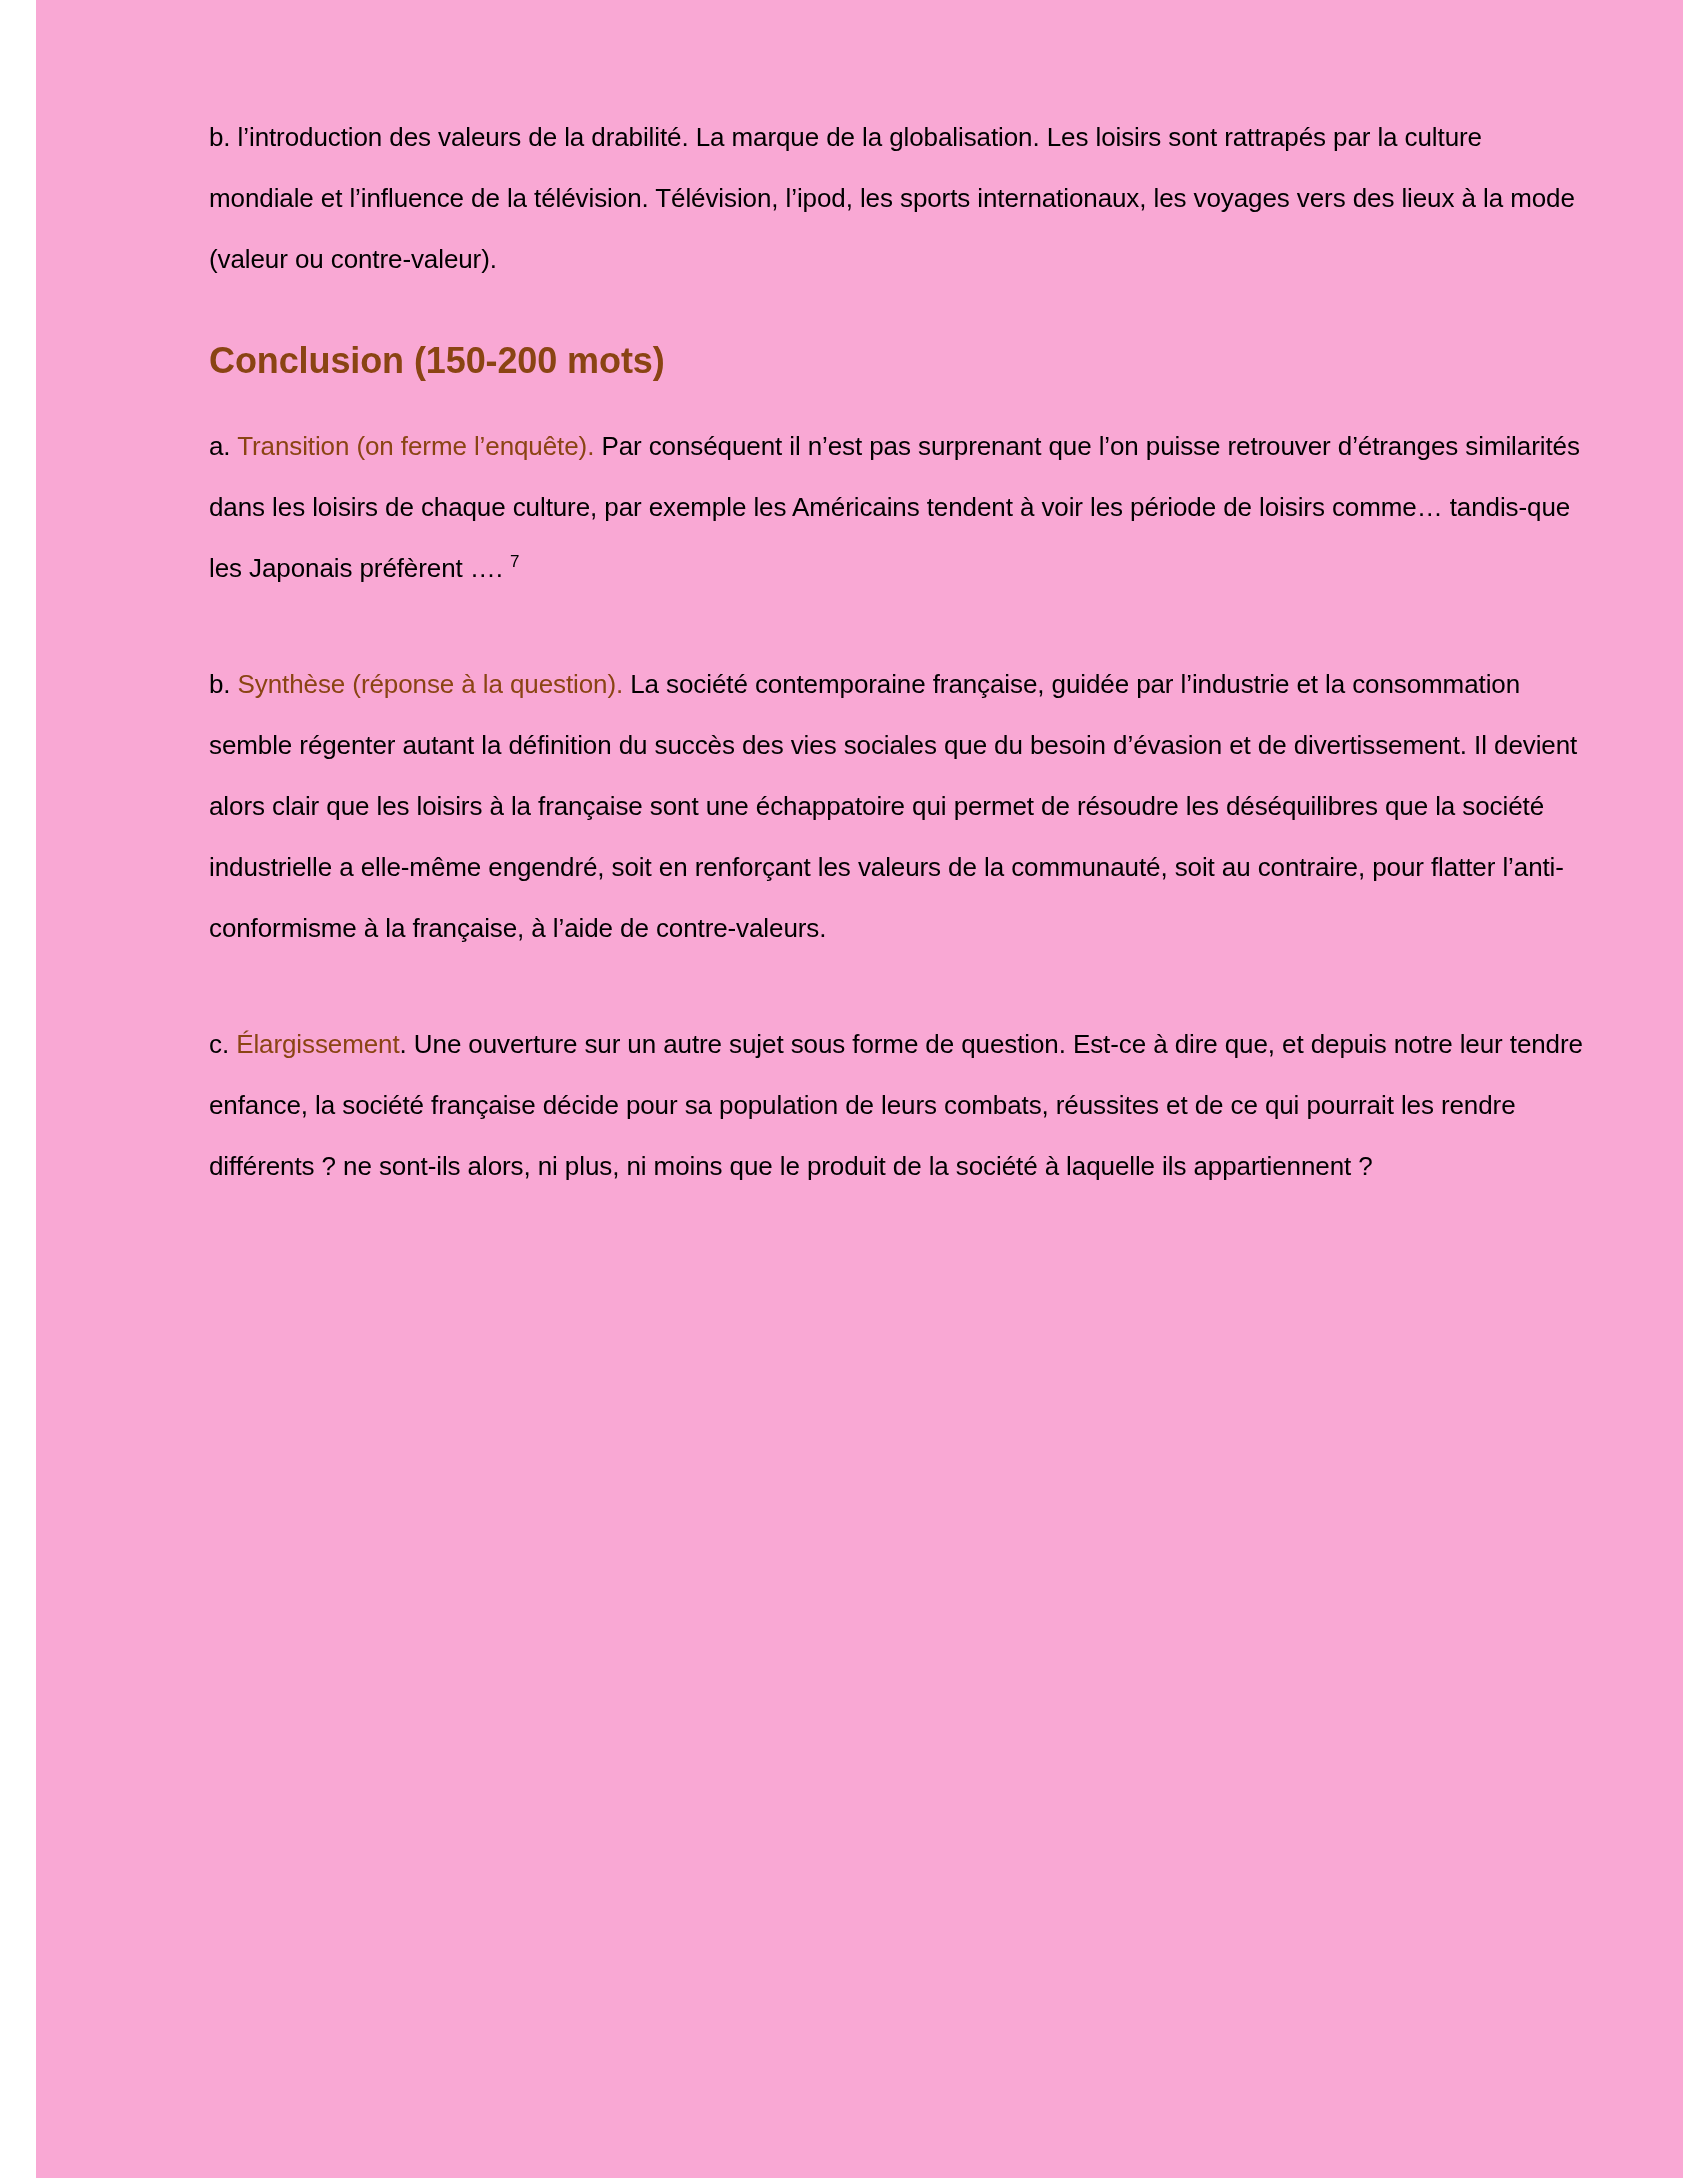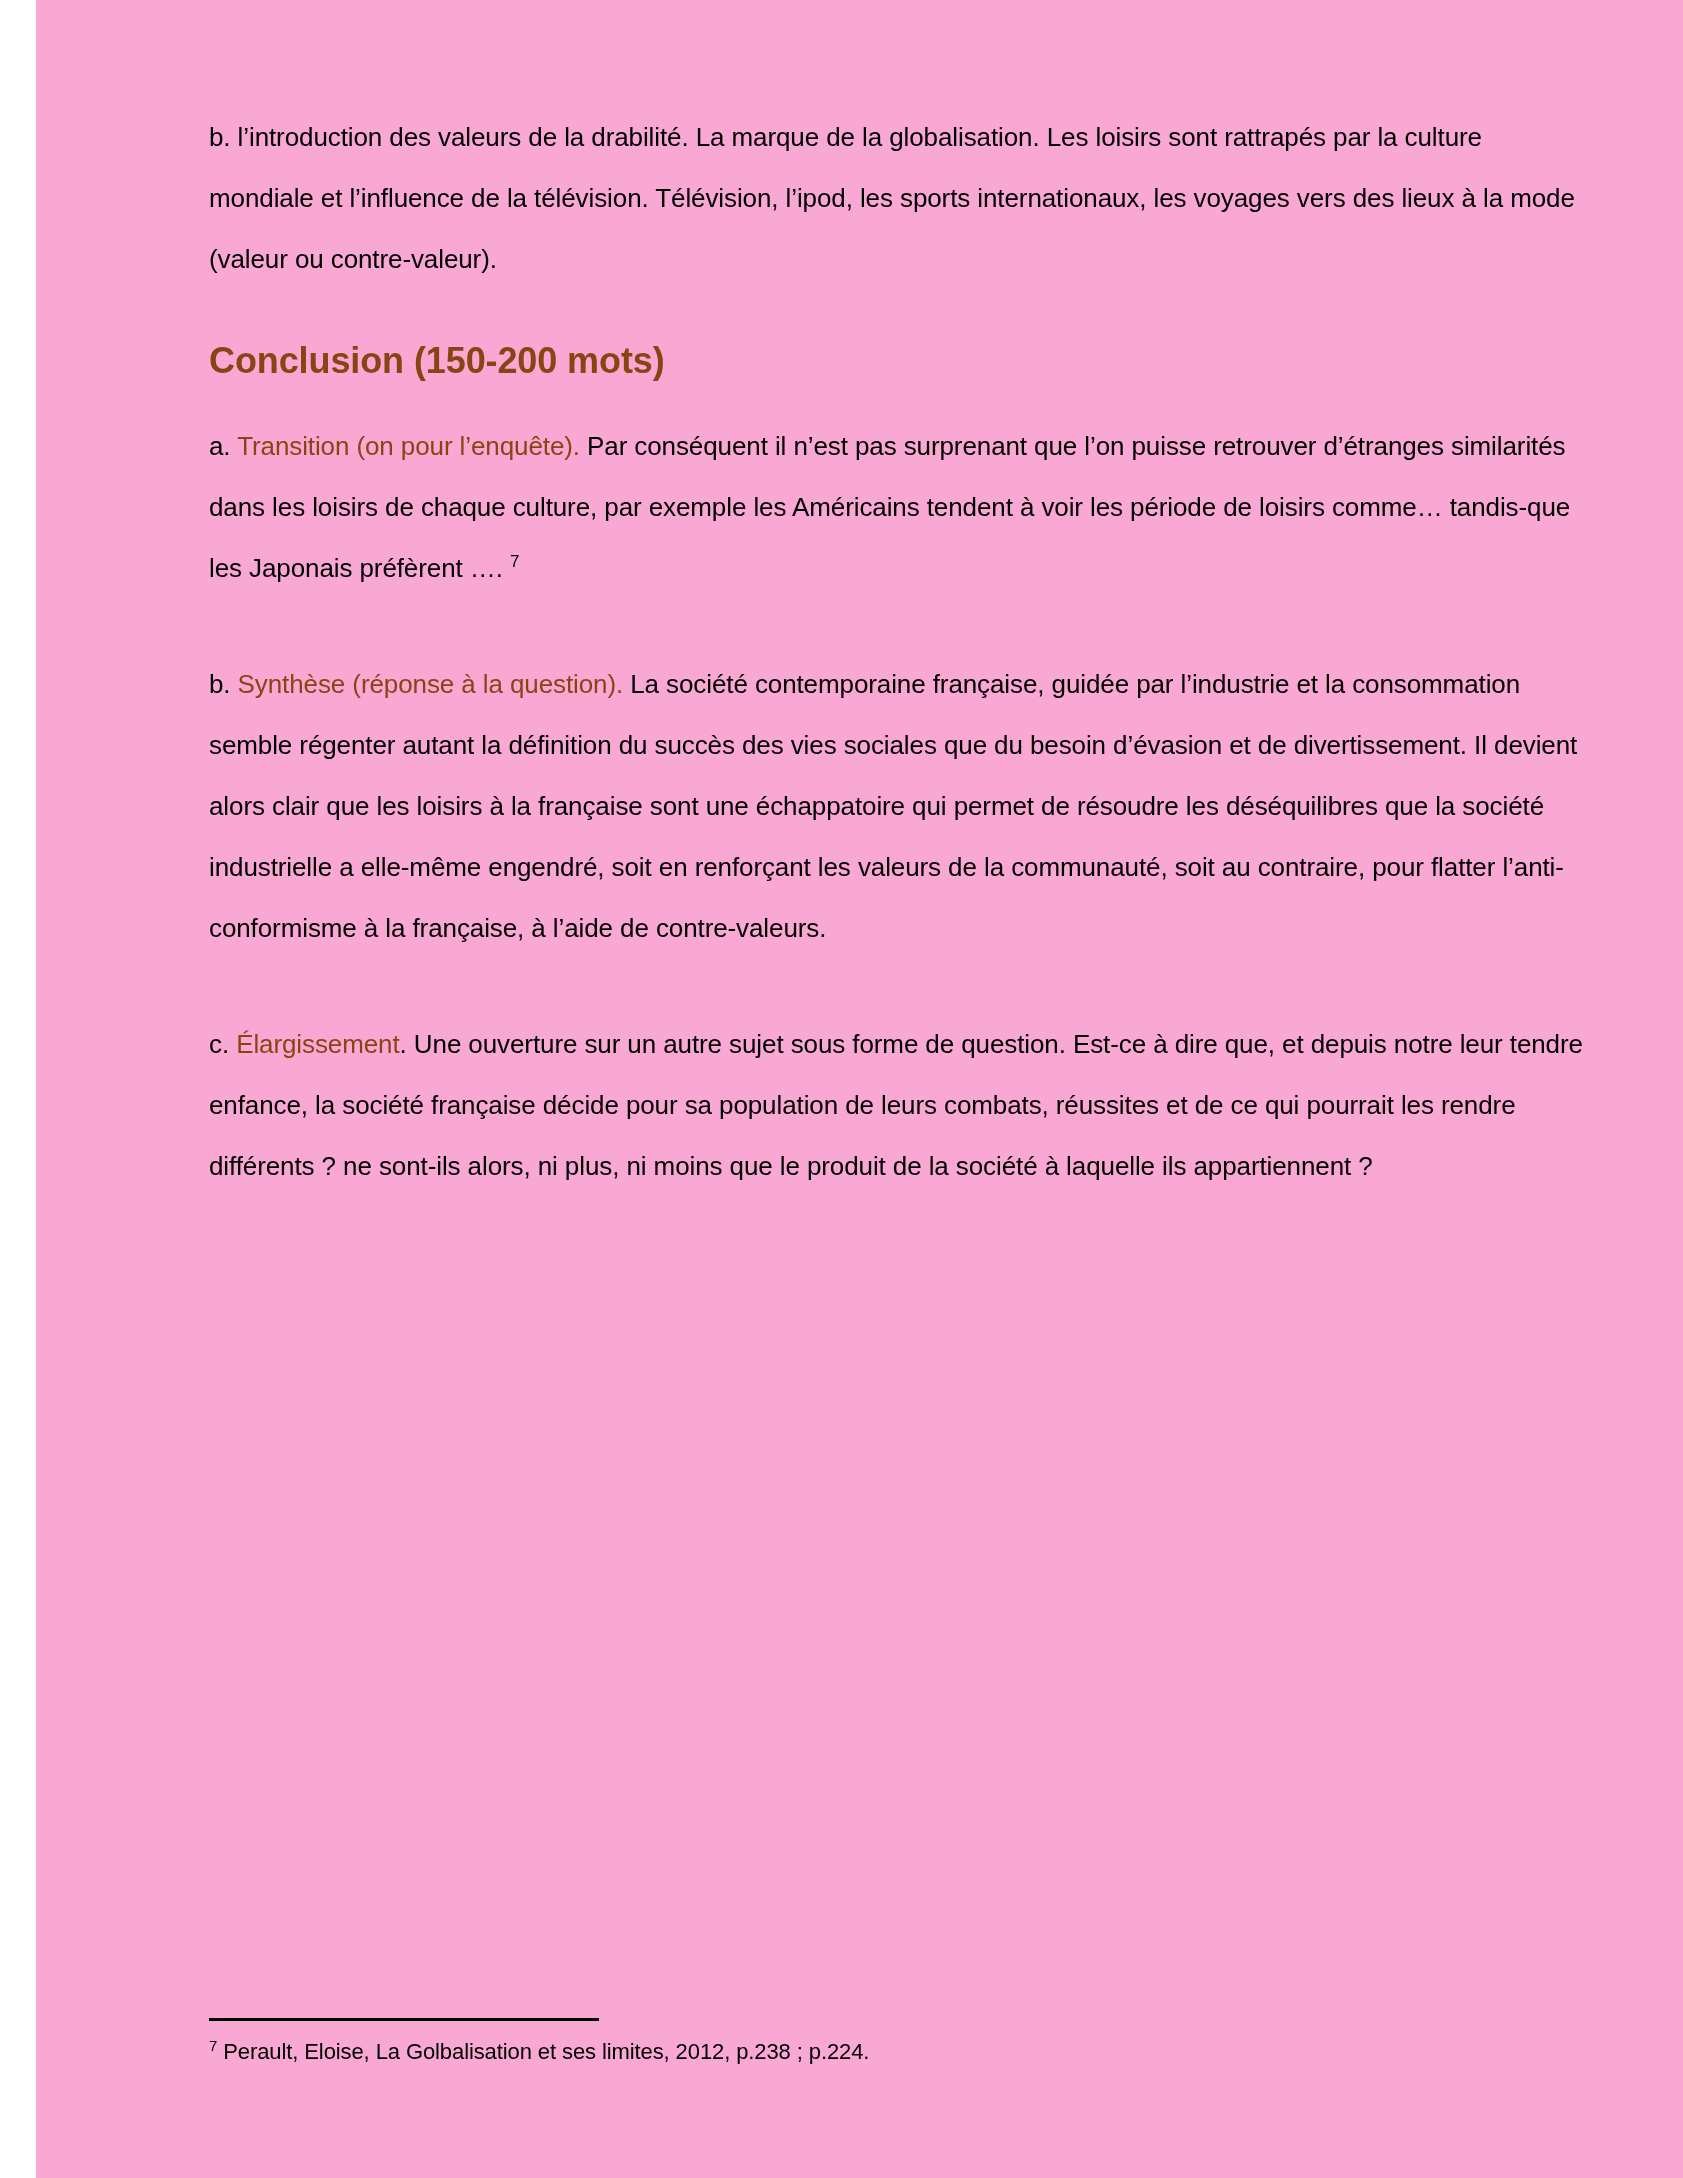--- a/index.html
+++ b/index.html
@@ -102,31 +102,27 @@
   <div class="content">
 
     <p class="para">b. l’introduction des valeurs de la drabilité. La marque de la globalisation. Les loisirs sont rattrapés par la culture mondiale et l’influence de la télévision. Télévision, l’ipod, les sports internationaux, les voyages vers des lieux à la mode (valeur ou contre-valeur).</p>
 
     <div class="gap-md"></div>
 
     <h2 class="heading">Conclusion (150-200 mots)</h2>
 
     <div class="gap-sm"></div>
 
-    <p class="para"><span>a. </span><span class="accent">Transition (on pour l’enquête).</span><span> Par conséquent il n’est pas surprenant que l’on puisse retrouver d’étranges similarités dans les loisirs de chaque culture, par exemple les Américains tendent à voir les période de loisirs comme… tandis-que les Japonais préfèrent …. </span><sup class="fnref">7</sup></p>
+    <p class="para"><span>a. </span><span class="accent">Transition (on ferme l’enquête).</span><span> Par conséquent il n’est pas surprenant que l’on puisse retrouver d’étranges similarités dans les loisirs de chaque culture, par exemple les Américains tendent à voir les période de loisirs comme… tandis-que les Japonais préfèrent …. </span><sup class="fnref">7</sup></p>
 
     <div class="gap-lg"></div>
 
     <p class="para"><span>b. </span><span class="accent">Synthèse (réponse à la question).</span><span>  La société contemporaine française, guidée par l’industrie et la consommation semble régenter autant la définition du succès des vies sociales que du besoin d’évasion et de divertissement.  Il devient alors clair que les loisirs à la française sont une échappatoire qui permet de résoudre les déséquilibres que la société industrielle a elle-même engendré, soit en renforçant les valeurs de la communauté, soit au contraire, pour flatter l’anti-conformisme à la française, à l’aide de contre-valeurs.</span></p>
 
     <div class="gap-lg"></div>
 
     <p class="para"><span>c. </span><span class="accent">Élargissement</span><span>. </span><span class="ital">Une ouverture sur un autre sujet sous forme de question</span><span>. Est-ce à dire que, et depuis notre leur tendre enfance, la société française décide pour sa population de leurs combats, réussites et de ce qui pourrait les rendre différents ? ne sont-ils alors, ni plus, ni moins que le produit de la société à laquelle ils appartiennent ?</span></p>
 
   </div>
 
-  <div class="footnote-area">
-    <div class="footnote-rule"></div>
-    <p class="footnote-text"><sup>7</sup><span> Perault, Eloise, </span><span class="ital">La Golbalisation et ses limites,</span><span> 2012, p.238 ; p.224.</span></p>
-  </div>
 
 </div>
 
 
 </body></html>

